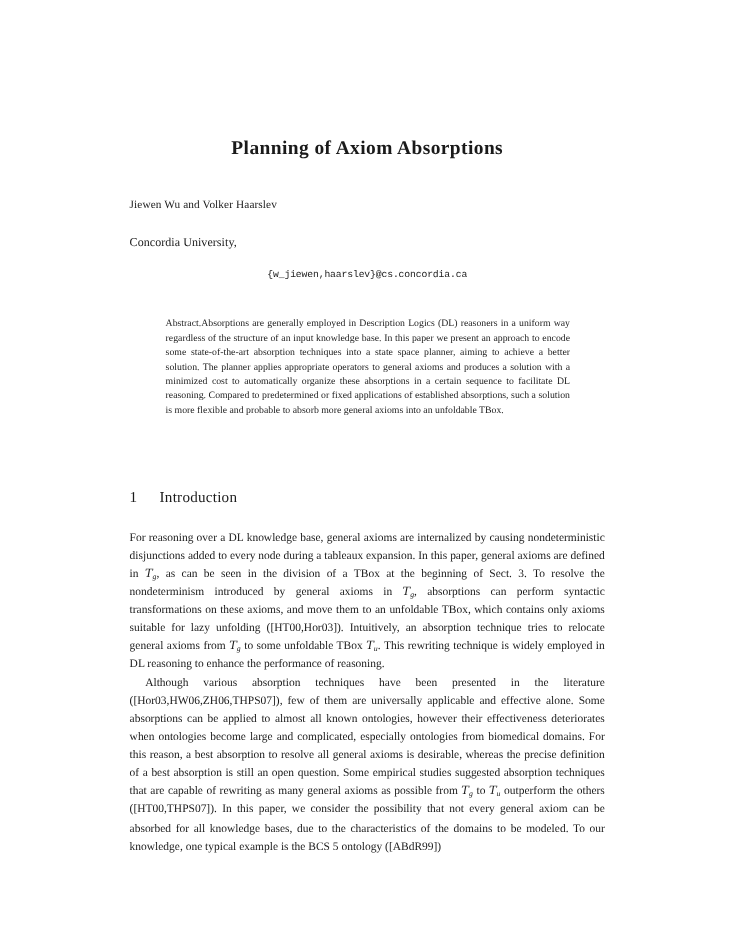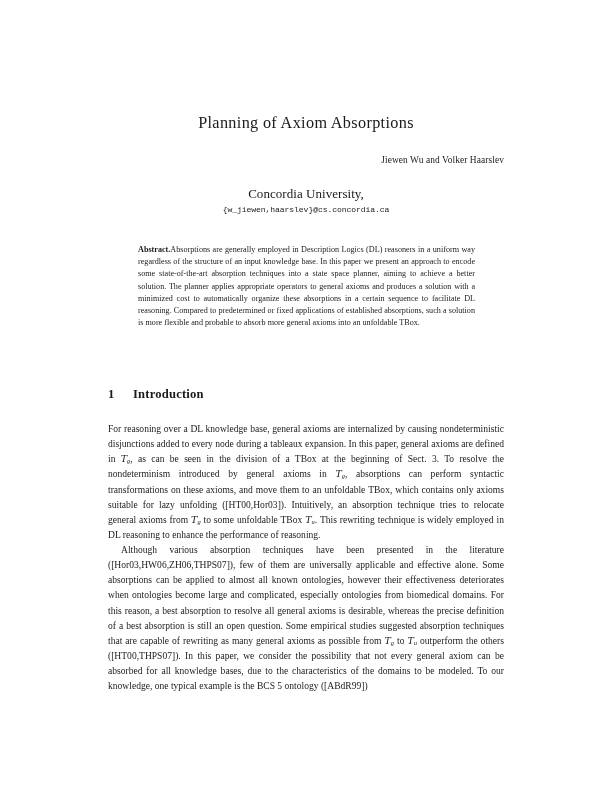--- a/index.html
+++ b/index.html
@@ -23,66 +23,66 @@
   .content {
     position: absolute;
     left: 108px;
     top: 0;
     width: 396px;
   }
 
   
   .title {
     font-size: 16.2px;
-    font-weight: normal;
+    font-weight: bold;
     text-align: center;
     letter-spacing: 0.35px;
     margin: 0;
     padding-top: 113px;
     line-height: 1.25;
   }
   .authors {
-    text-align: right;
+    text-align: left;
     font-size: 9.4px;
-    margin-top: 21px;
+    margin-top: 32px;
     line-height: 1.3;
     letter-spacing: 0.1px;
   }
   .affiliation {
-    text-align: center;
-    font-size: 13px;
+    text-align: left;
+    font-size: 10px;
     margin-top: 18px;
     line-height: 1.52;
     letter-spacing: 0.05px;
   }
   .email {
     text-align: center;
     font-size: 8.1px;
     font-family: "Liberation Mono", "DejaVu Sans Mono", monospace;
-    margin-top: 1px;
+    margin-top: 14px;
     letter-spacing: -0.1px;
   }
 
   
   .abstract {
     margin: 30px 29px 0 30px;
     font-size: 8.15px;
     line-height: 1.487;
     text-align: justify;
     text-justify: inter-word;
     letter-spacing: 0.01px;
   }
   .abstract .abstract-head {
-    font-weight: bold;
+    font-weight: normal;
   }
 
   
   .section-heading {
     font-size: 12.6px;
-    font-weight: bold;
+    font-weight: normal;
     margin: 0;
     padding-top: 58px;
     letter-spacing: 0.2px;
   }
   .section-heading .num {
     display: inline-block;
     width: 25px;
   }
 
   

